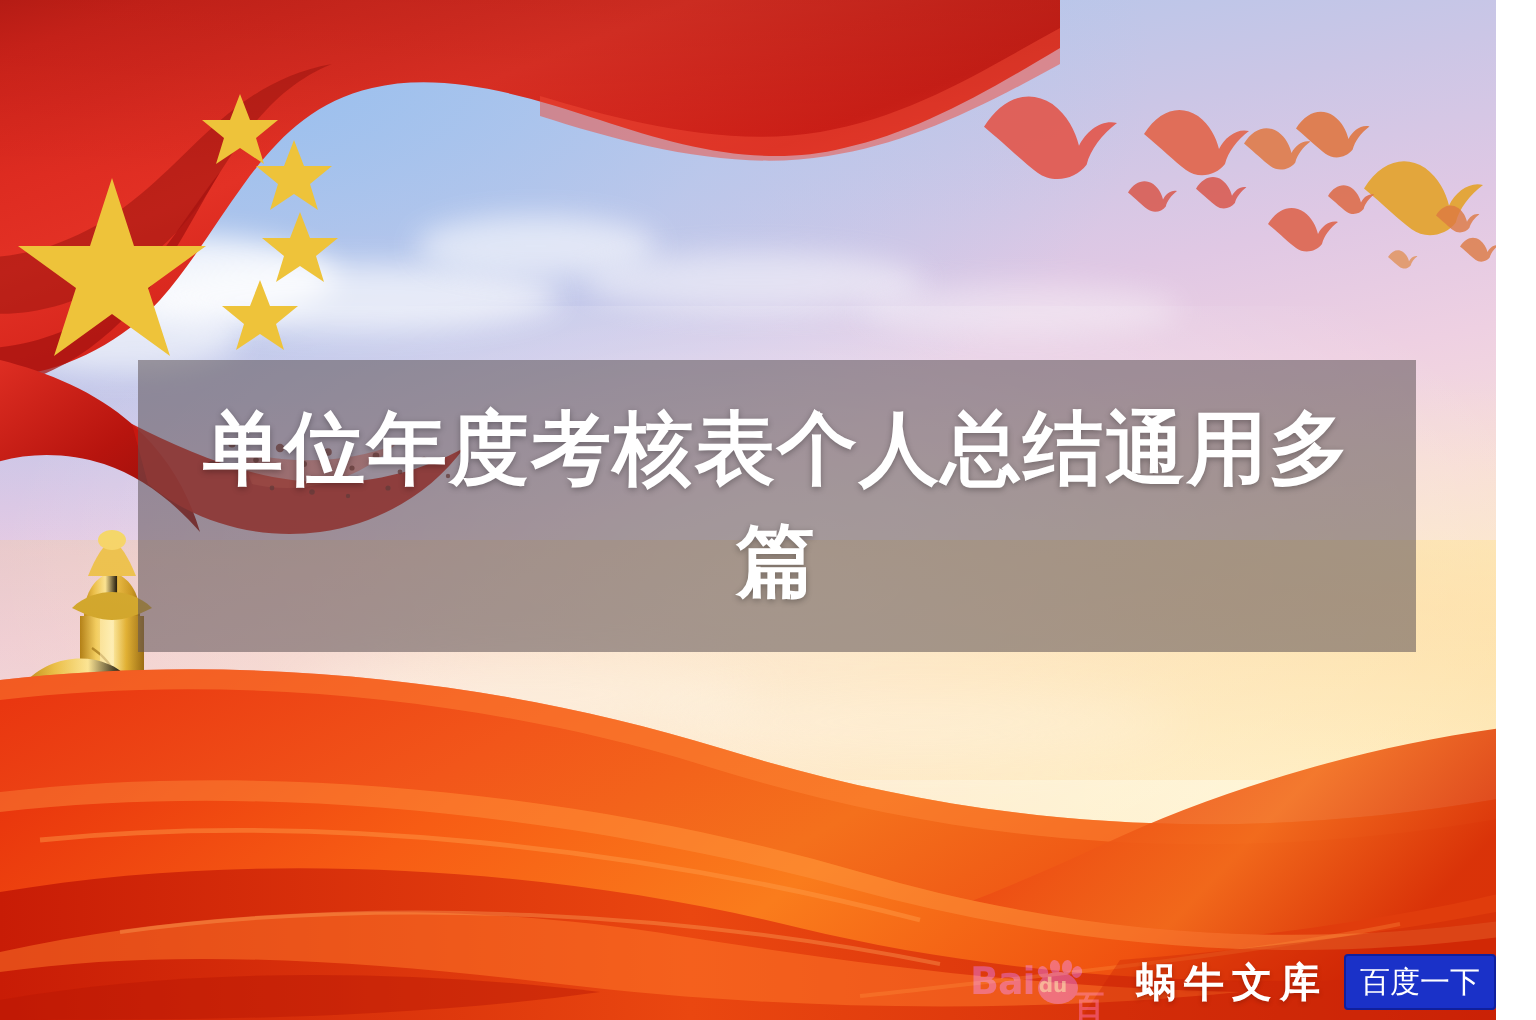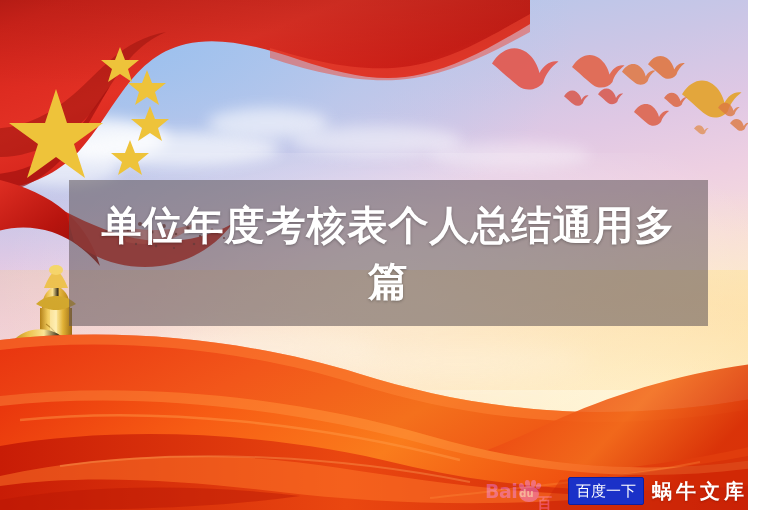--- a/index.html
+++ b/index.html
@@ -438,18 +438,18 @@
           <i class="toe toe2"></i>
           <i class="toe toe3"></i>
           <i class="toe toe4"></i>
         <span class="paw-disc">
             <span>du</span>
           </span>
       </span>
       <span class="baidu-cn">百度</span>
     </div>
 
+    <span id="snail-text">蜗牛文库</span>
+
     <span id="baidu-search-btn">百度一下</span>
-
-    <span id="snail-text">蜗牛文库</span>
   </div>
 
 </div>
 
 </body></html>

